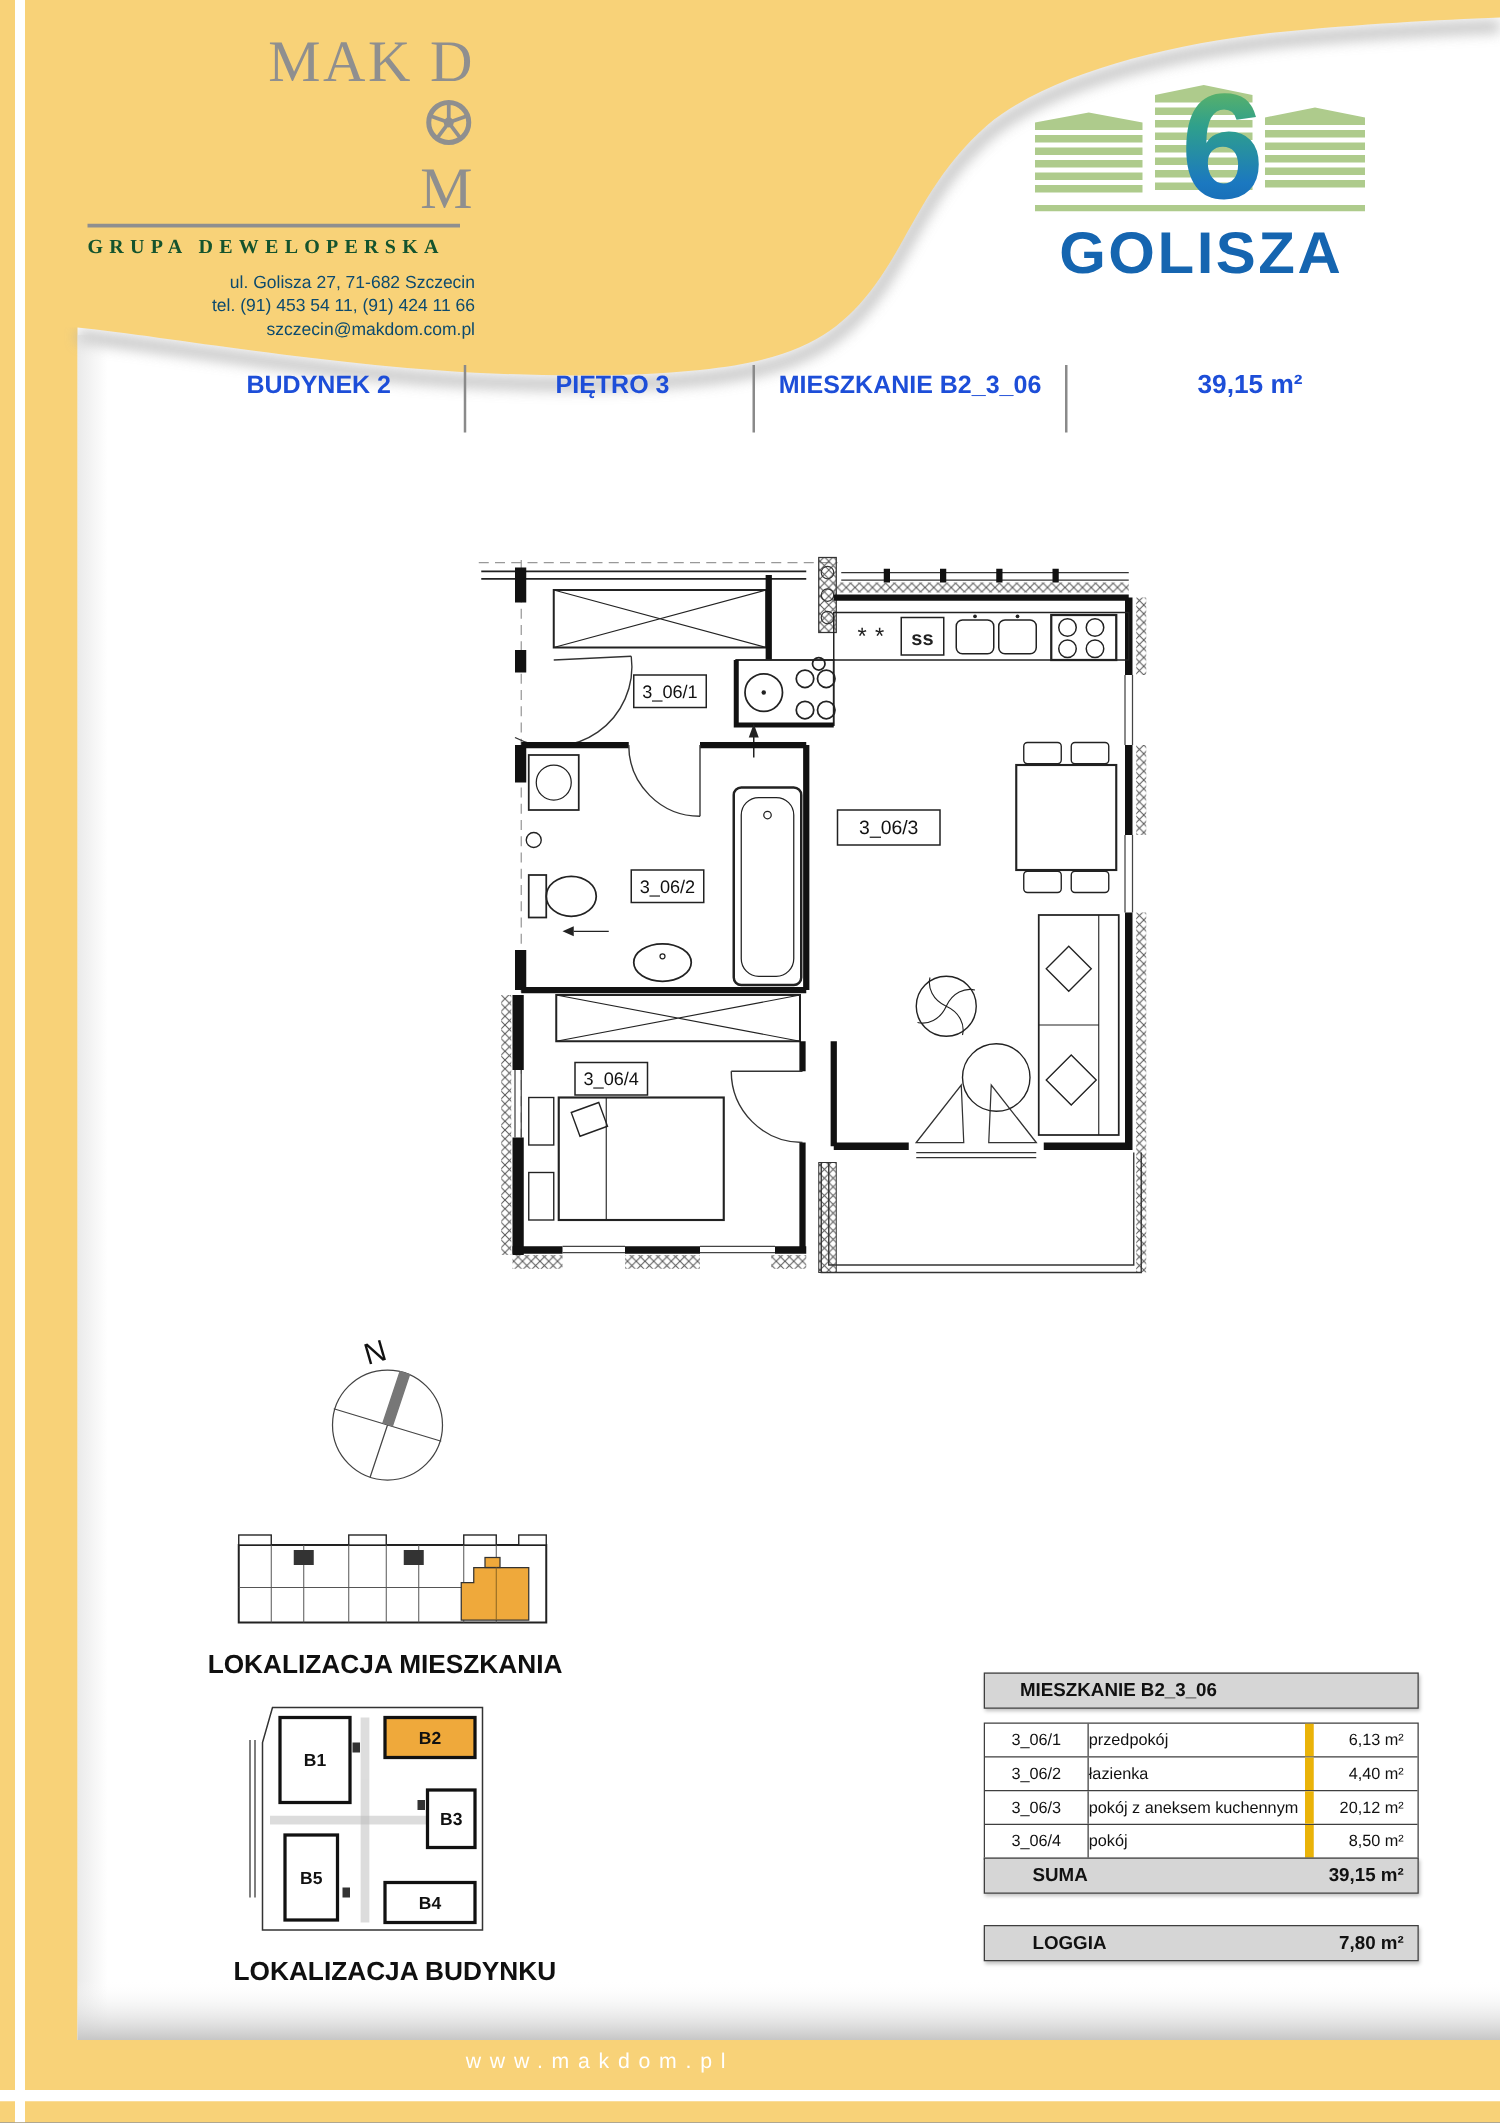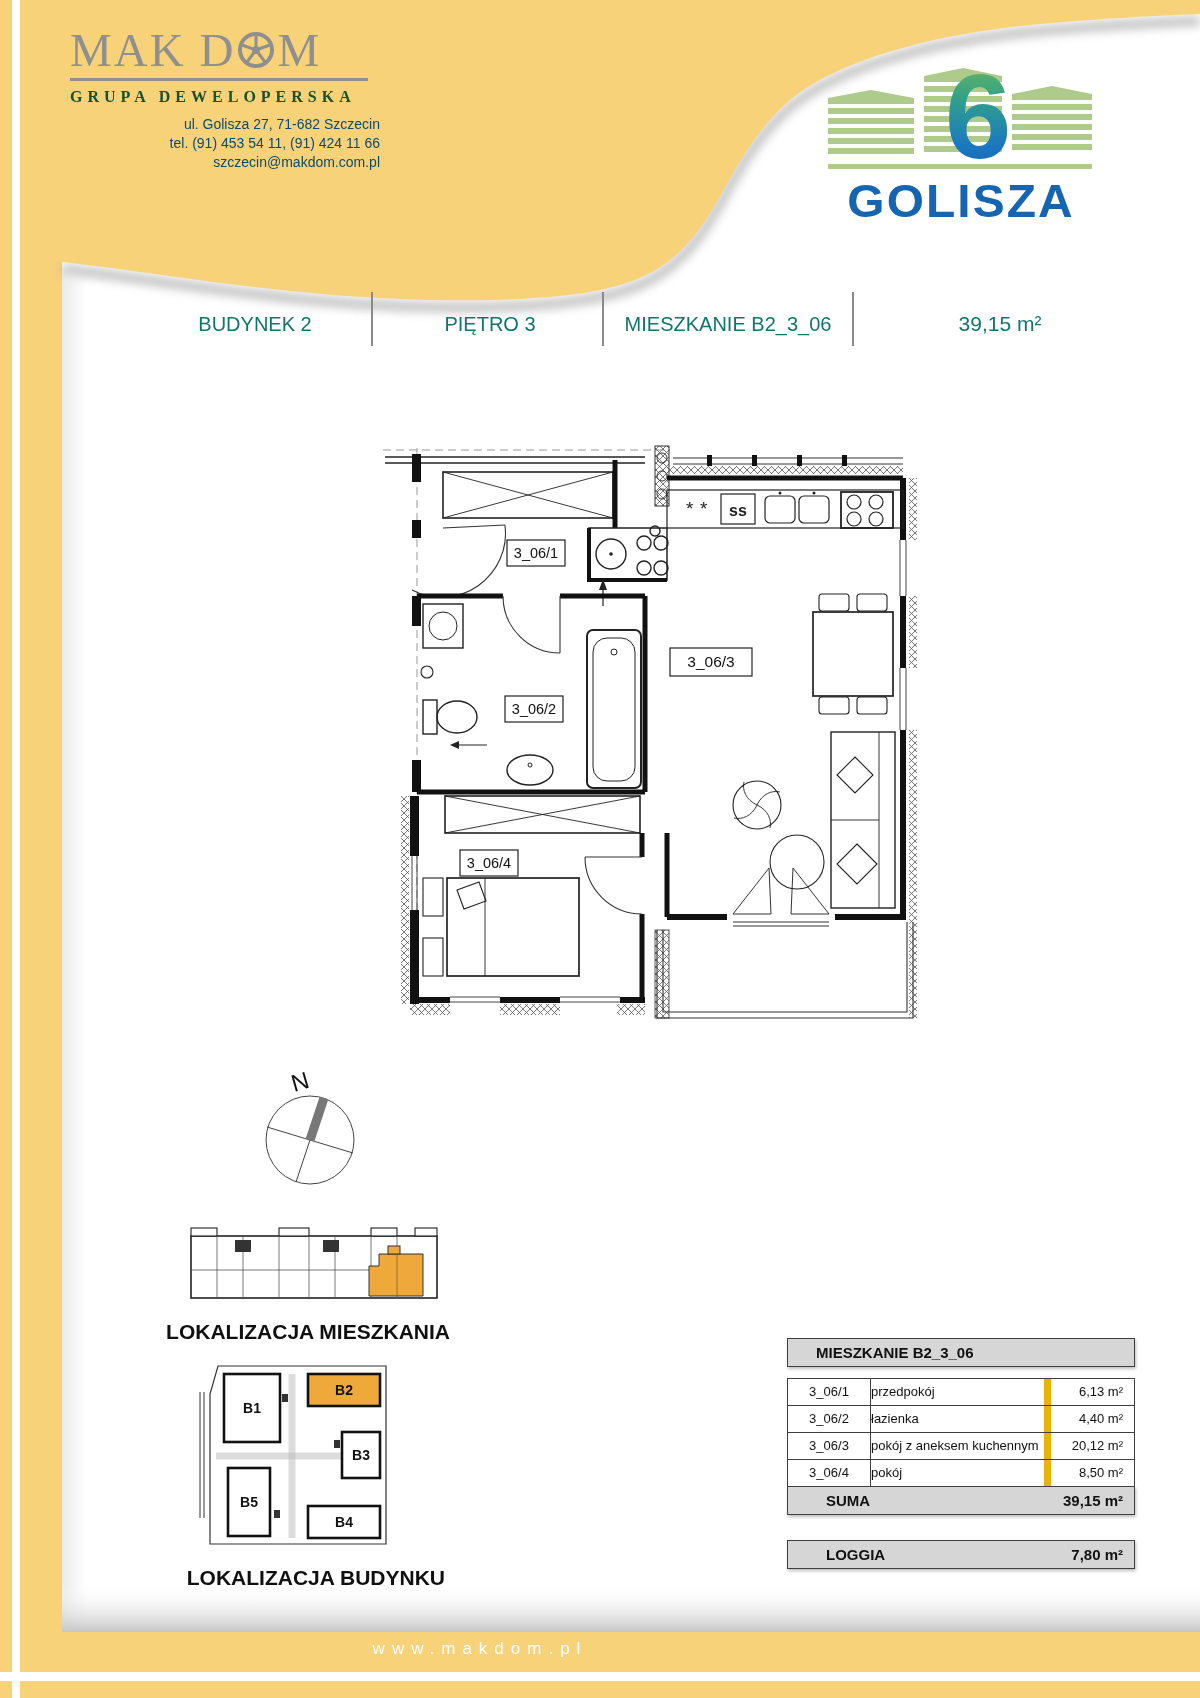--- a/index.html
+++ b/index.html
@@ -9,40 +9,40 @@
     background:#F8D278; overflow:hidden;
     font-family:"Liberation Sans", sans-serif;
   }
   .abs{ position:absolute; }
   svg text{ font-family:"Liberation Sans", sans-serif; }
 
   
   .makdom{ left:70px; top:24px; width:310px; color:#8F8F8F; }
   .md-name{
     font-family:"Liberation Serif", serif; font-size:47px; line-height:52px;
-    letter-spacing:2px; display:flex; align-items:flex-end; color:#8F8F8F;
+    letter-spacing:2px; display:flex; align-items:flex-end; color:#8F8F8F;flex-direction:column;
   }
   .md-wheel{ margin:0 1px -3px 1px; }
   .md-rule{ height:3px; background:#8F8F8F; width:298px; margin-top:2px; }
   .md-tagline{
     font-family:"Liberation Serif", serif; font-size:16px; letter-spacing:5px;
     margin-top:7px; color:#14532d; font-weight:600;
   }
   .md-address{ margin:9px 0 0 10px; font-size:14px; line-height:19px; color:#0c4a6e;text-align:right; }
 
   
   .golisza{ left:826px; top:42px; width:270px; }
   .gz-name{
     color:#1565B0; font-weight:bold; font-size:47px; letter-spacing:2px;
     text-align:center; line-height:48px; transform:scaleX(1.02); margin-top:1px;
   }
   .gz-caption{ text-align:right; font-size:16.5px; line-height:21px; color:#5A5A5A; margin-top:5px; }
 
   
-  .hdr-label{ top:310px; height:28px; font-weight:normal; font-size:20px; color:#0f766e;
+  .hdr-label{ top:294px; height:28px; font-weight:bold; font-size:20px; color:#1d4ed8;
     text-align:center; letter-spacing:0; line-height:28px; }
   .hdr-sep{ top:292px; width:2px; height:54px; background:#8a8a8a; }
   .hdr-area{ font-size:21px; }
 
   
   .cap{ font-weight:bold; font-size:21px; color:#101010; text-align:right; letter-spacing:0; }
 
   
   .tbl-bar{
     background:#D6D6D6; border:1px solid #3F3F3F; color:#111;

